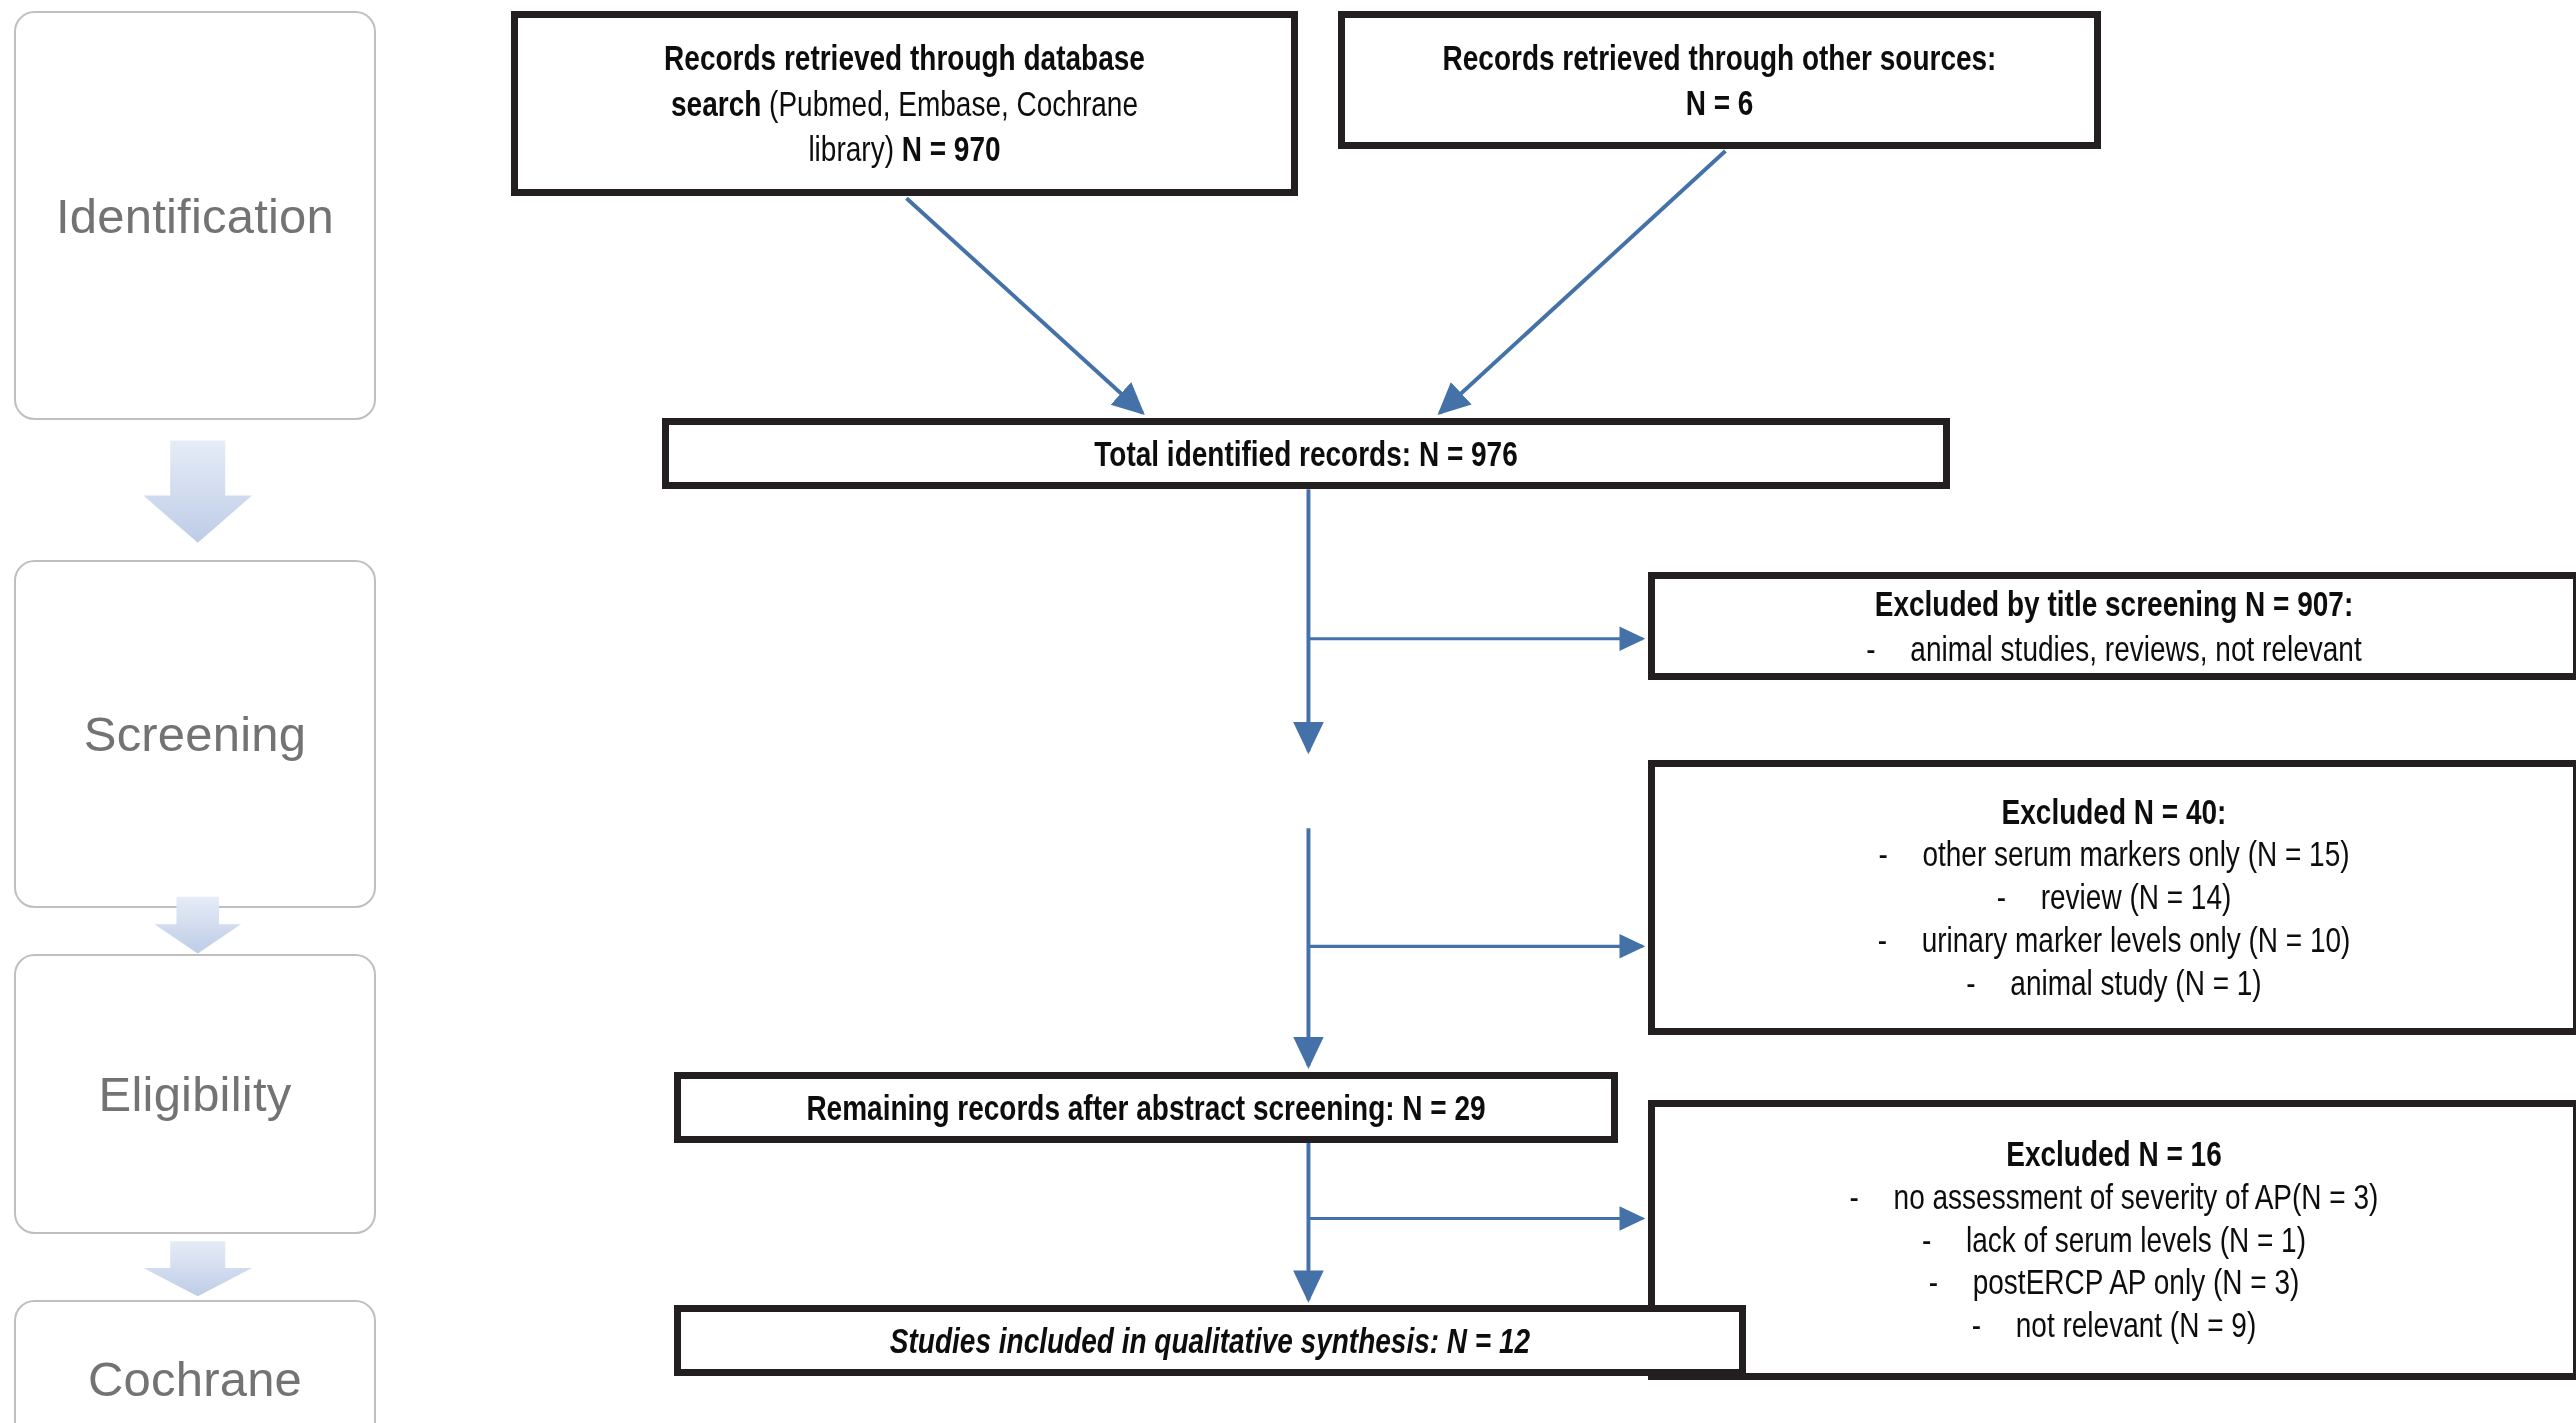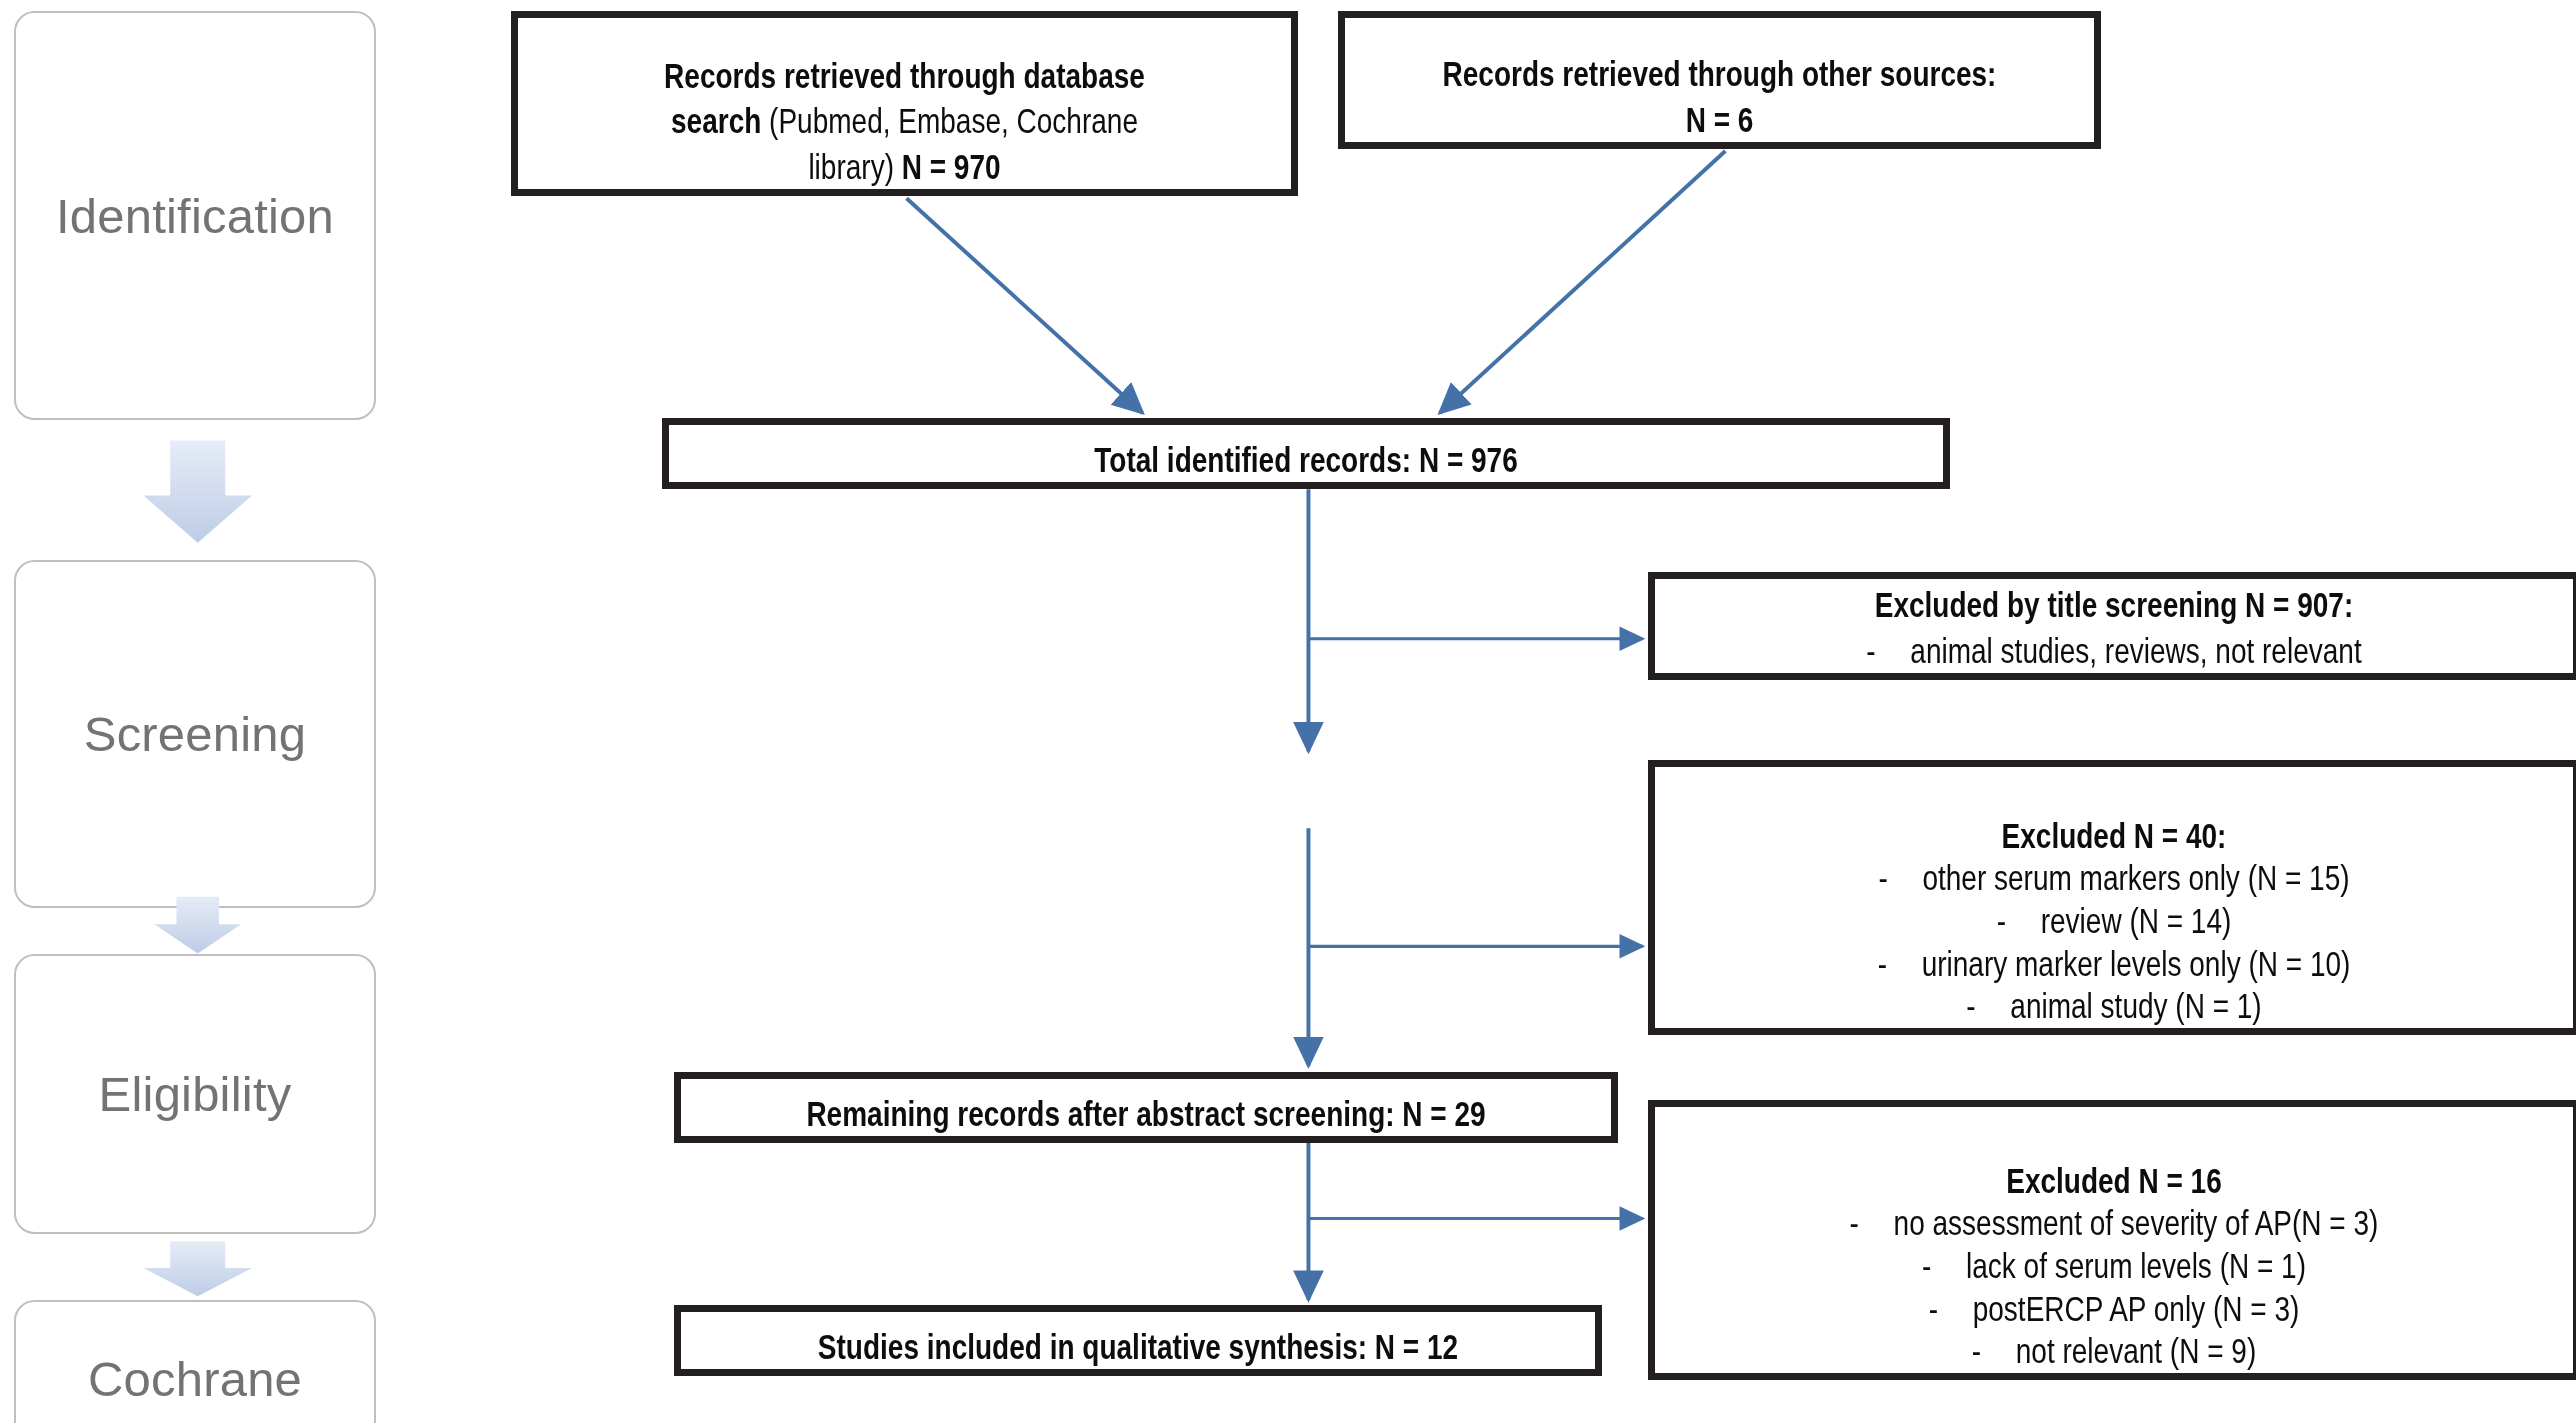--- a/index.html
+++ b/index.html
@@ -12,21 +12,21 @@
   
   .stage{position:absolute;border:2.4px solid #bfbfbf;border-radius:20.5px;
          background:#ffffff;display:flex;align-items:center;justify-content:center;
          box-sizing:border-box;}
   .stage-label{font-size:49px;font-weight:400;letter-spacing:0.2px;color:#737373;
                white-space:nowrap;}
 
   
   .fbox{position:absolute;border:7px solid #231f20;background:#ffffff;
         box-sizing:border-box;display:flex;flex-direction:column;
-        align-items:center;justify-content:flex-end;text-align:center;}
+        align-items:center;justify-content:center;text-align:center;}
   .fline{display:block;width:100%;line-height:1.30;
          font-size:35px;font-weight:700;color:#0d0d0d;
          transform:scaleX(.80);transform-origin:center;white-space:nowrap;}
   .fline.reg{font-weight:400;}
   .b-dash{display:inline-block;width:55px;text-align:left;}
   .fline.tight{line-height:1.22;}
   .mix b{font-weight:700;}
   .mix s{font-weight:400;text-decoration:none;}
 
   
@@ -88,21 +88,21 @@
   </div>
 
   <div class="fbox" style="left:1648px;top:1100px;width:932px;height:280px;">
     <span class="fline tight">Excluded N = 16</span>
     <span class="fline reg tight"><span class="b-dash">-</span><span>no assessment of severity of AP(N = 3)</span></span>
     <span class="fline reg tight"><span class="b-dash">-</span><span>lack of serum levels  (N = 1)</span></span>
     <span class="fline reg tight"><span class="b-dash">-</span><span>postERCP AP only (N = 3)</span></span>
     <span class="fline reg tight"><span class="b-dash">-</span><span>not relevant (N = 9)</span></span>
   </div>
 
-  <div class="fbox" style="left:674px;top:1305px;width:928px;height:71px;">
+  <div class="fbox" style="left:674px;top:1305px;width:1072px;height:71px;font-style:italic;">
     <span class="fline">Studies included in qualitative synthesis: N = 12</span>
   </div>
 
   <svg id="wires" viewBox="0 0 3274 1809">
     <defs>
       <marker id="ah" markerWidth="9" markerHeight="9" refX="7.4" refY="4.5" orient="auto" markerUnits="strokeWidth">
         <path d="M0,0.6 L8.2,4.5 L0,8.4 Z" fill="#4472a8"></path>
       </marker>
       <linearGradient id="stagearrow" x1="0" y1="0" x2="0" y2="1">
         <stop offset="0%" stop-color="#e6ecf7"></stop>

